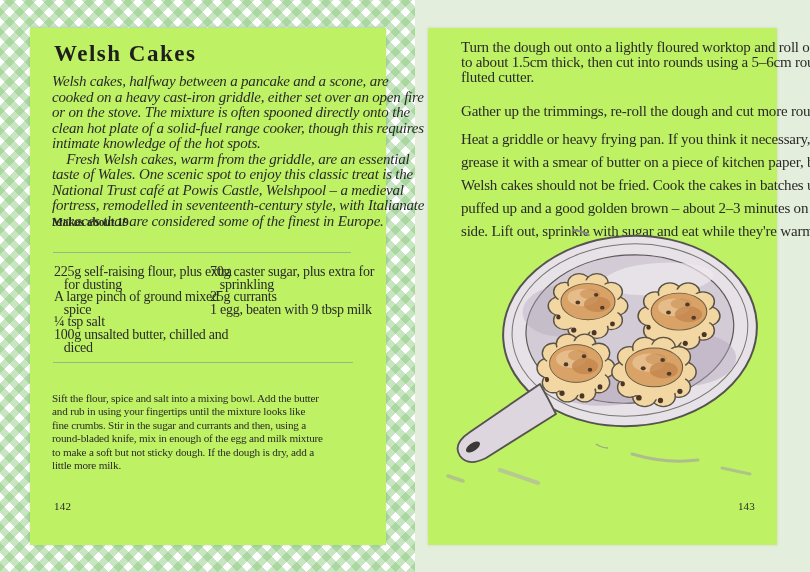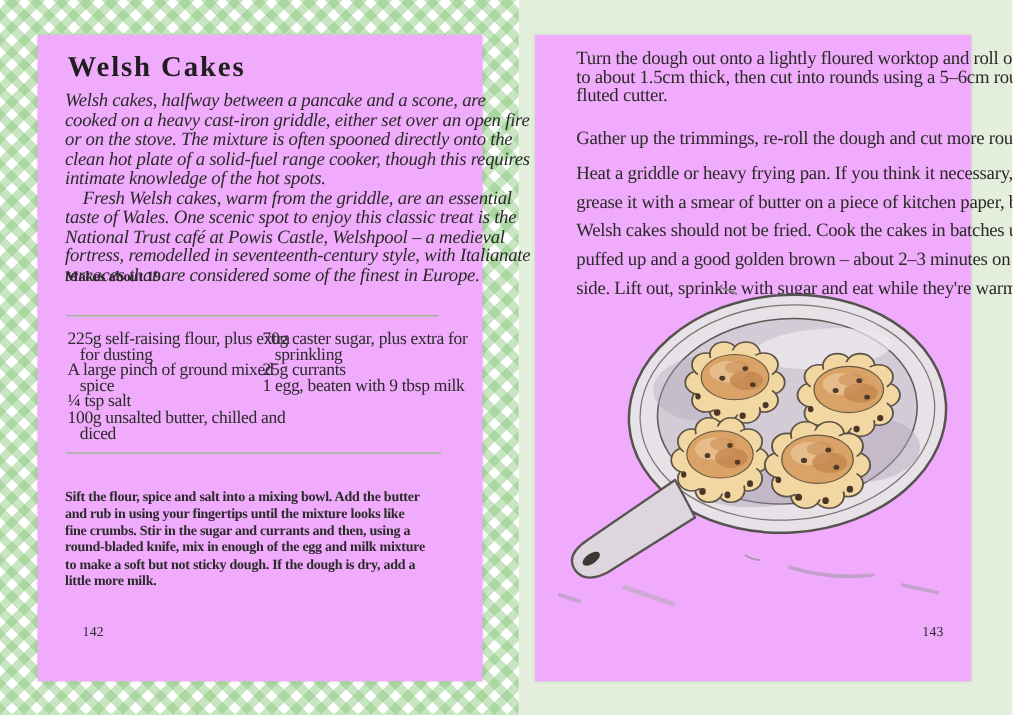--- a/index.html
+++ b/index.html
@@ -15,37 +15,36 @@
     background-image:
       repeating-linear-gradient(45deg, rgba(134,198,120,0.45) 0 7px, transparent 7px 14px),
       repeating-linear-gradient(-45deg, rgba(134,198,120,0.45) 0 7px, transparent 7px 14px);
   }
   
   .bg-plain{
     position:absolute;left:415px;top:0;width:395px;height:572px;
     background:#e4eedd;
   }
   .page{
-    position:absolute;top:28px;height:517px;background:#f0abfc;
+    position:absolute;top:28px;height:517px;background:#bef264;
   }
   .page-left{left:30px;width:356px;box-shadow:0 0 3px rgba(90,110,85,0.25);}
   .page-right{left:428px;width:349px;box-shadow:0 0 3px rgba(90,110,85,0.18);}
   .abs{position:absolute;}
   .title{
     font-size:23px;font-weight:600;letter-spacing:1.5px;color:#1e1e1c;
     white-space:pre;
   }
   .body-text{
     font-size:15px;line-height:15.5px;letter-spacing:-0.2px;
     white-space:pre;
   }
   .method-text{
     font-size:11.2px;line-height:13.4px;letter-spacing:-0.2px;
     white-space:pre;
-    font-weight:bold;
   }
   .yield{
     font-size:11.5px;font-weight:bold;letter-spacing:-0.1px;white-space:pre;
   }
   .rule{
     height:0;border-top:1.5px solid #8fbc85;
   }
   .ing-text{
     font-size:14px;line-height:12.6px;letter-spacing:-0.25px;white-space:pre;
   }
@@ -91,21 +90,21 @@
 
     <div class="abs rule" style="left:23px;top:334px;width:300px;"></div>
 
     <div class="abs method-text" style="left:22px;top:364px;">Sift the flour, spice and salt into a mixing bowl. Add the butter
 and rub in using your fingertips until the mixture looks like
 fine crumbs. Stir in the sugar and currants and then, using a
 round-bladed knife, mix in enough of the egg and milk mixture
 to make a soft but not sticky dough. If the dough is dry, add a
 little more milk.</div>
 
-    <div class="abs pagenum" style="left:36px;top:472px;">142</div>
+    <div class="abs pagenum" style="left:24px;top:472px;">142</div>
   </div>
 
   <div class="page page-right">
     <div class="abs body-text" style="left:33px;top:12px;line-height:15.2px;">Turn the dough out onto a lightly floured worktop and roll out
 to about 1.5cm thick, then cut into rounds using a 5–6cm round
 fluted cutter.</div>
 
     <div class="abs body-text" style="left:33px;top:76px;line-height:15.2px;">Gather up the trimmings, re-roll the dough and cut more rounds.</div>
 
     <div class="abs body-text" style="left:33px;top:100px;line-height:23px;">Heat a griddle or heavy frying pan. If you think it necessary,

